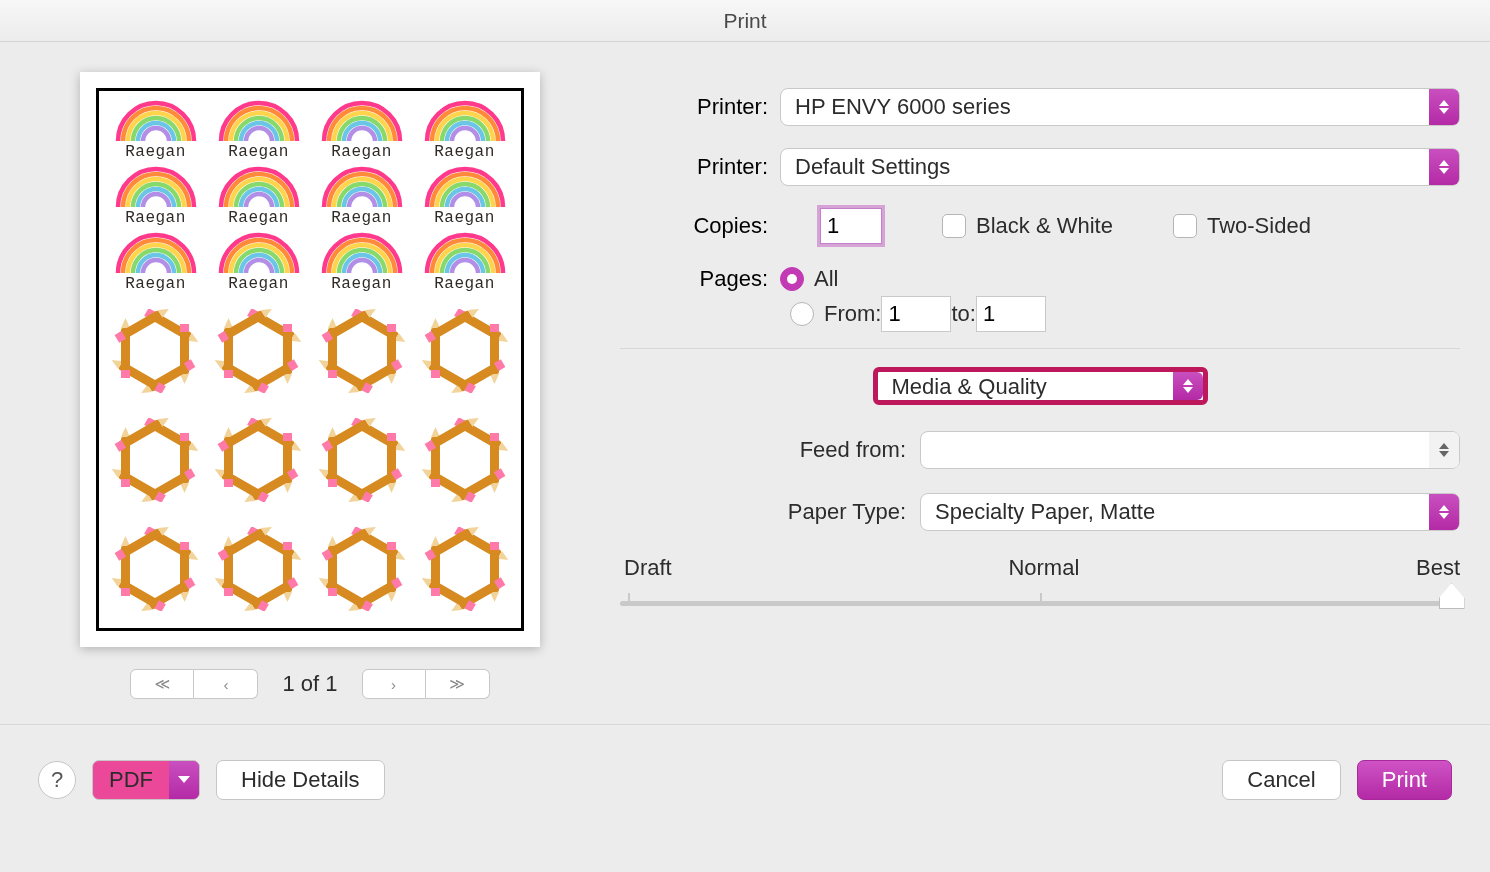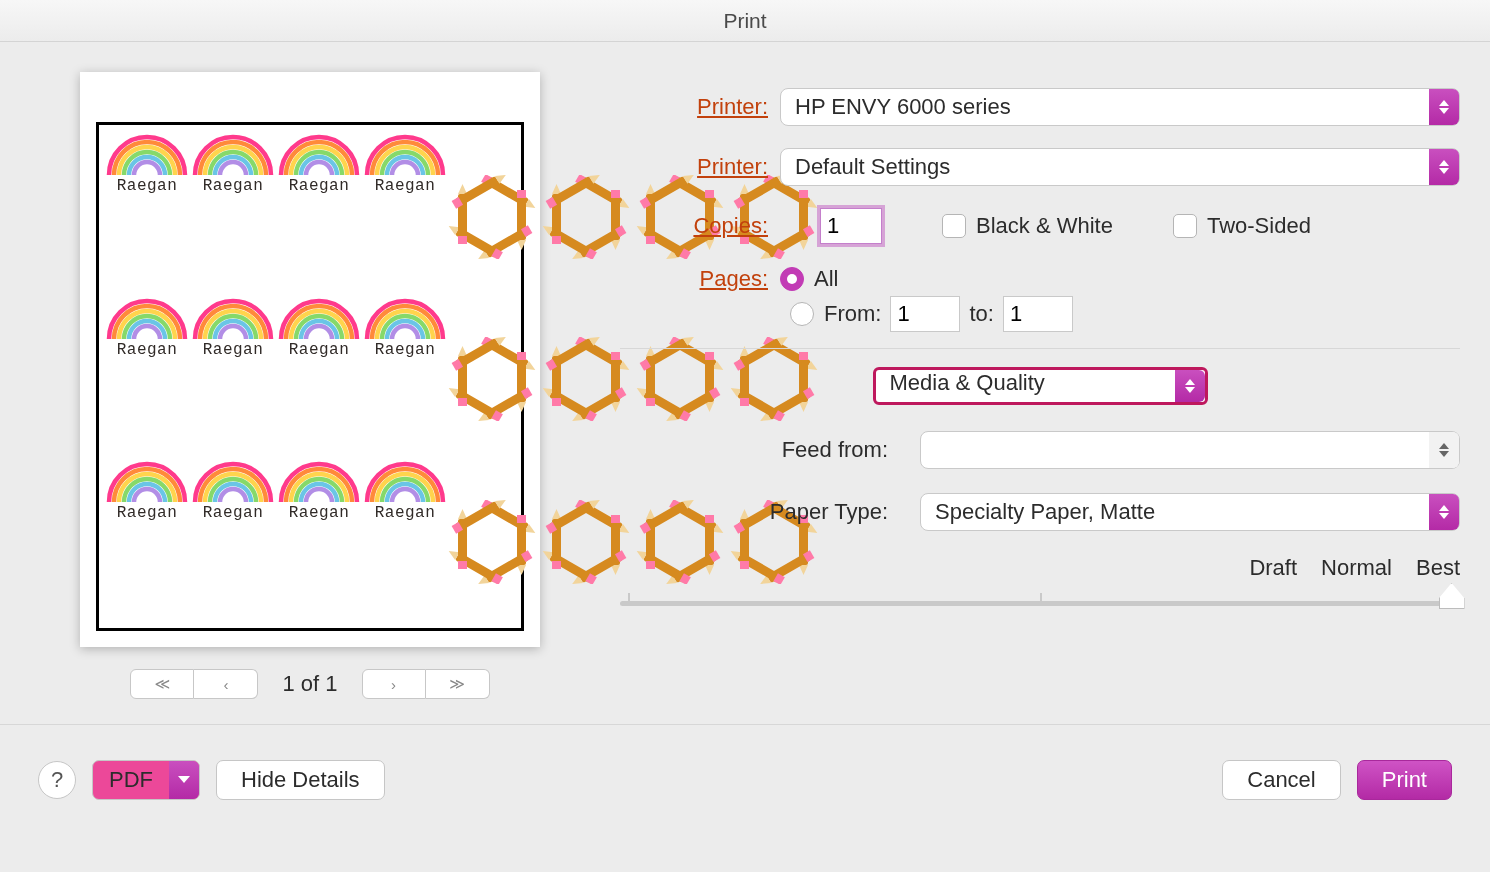--- a/index.html
+++ b/index.html
@@ -33,40 +33,40 @@
   }
   .preview-col { width:560px; flex:none; display:flex; flex-direction:column; align-items:center; }
   .preview-sheet {
     width:460px; height:575px;
     background:#fff;
     box-shadow:0 2px 10px rgba(0,0,0,.25);
     padding:16px;
     display:flex; flex-direction:column;
   }
   .preview-inner {
-    border:3px solid #000; flex:1; padding:8px 6px; display:flex; margin-top:34px;
+    border:3px solid #000; flex:1; padding:8px 6px; display:flex; flex-direction:column;
   }
   .rainbow-grid { display:grid; grid-template-columns:repeat(4,1fr); gap:4px 2px; }
   .rainbow-cell { display:flex; flex-direction:column; align-items:center; }
   .rname { font-family:"Courier New",monospace; font-size:16px; letter-spacing:.5px; color:#312b28;}
   .hex-grid { display:grid; grid-template-columns:repeat(4,1fr); gap:6px 4px; margin-top:6px; flex:1;}
   .hex-cell { display:flex; align-items:center; justify-content:center;}
   .pager-row { display:flex; align-items:center; justify-content:center; gap:24px; margin-top:22px; width:100%; }
   .seg-group { display:flex; }
   .seg-btn {
     width:64px; height:30px; background:#fff; border:1px solid #c7c7c7;
     display:flex; align-items:center; justify-content:center; color:#888; font-size:15px;
   }
   .seg-btn:first-child { border-radius:6px 0 0 6px; }
   .seg-btn:last-child { border-radius:0 6px 6px 0; border-left:none; }
   .pager-label { font-size:22px; }
 
   .options-col { flex:1; padding-top:16px; }
   .row { display:flex; align-items:center; margin-bottom:22px; }
-  .lbl { width:160px; text-align:right; padding-right:12px; font-size:22px; color:#c2410c;text-decoration:underline;}
+  .lbl { width:160px; text-align:right; padding-right:12px; font-size:22px; color:#000000;}
   .popup {
     position:relative; flex:1; height:38px; background:#fff; border:1px solid #c9c9c9;
     border-radius:8px; display:flex; align-items:center; padding:0 40px 0 14px; font-size:22px;
   }
   .popup-stepper {
     position:absolute; right:0; top:0; bottom:0; width:30px;
     background:linear-gradient(#c94fbf,#b42aa6);
     border-radius:0 6px 6px 0; display:flex; flex-direction:column; align-items:center; justify-content:center;
   }
   .popup-stepper::before, .popup-stepper::after { content:""; width:0;height:0;margin:1px 0;}
@@ -83,25 +83,25 @@
   .num-input.focused { outline:3px solid #d6a3d6; border-color:#c47fcb; }
   .checkbox-wrap { display:flex; align-items:center; gap:10px; margin-left:20px; }
   .chk { width:24px; height:24px; border:1px solid #b5b5b5; border-radius:5px; background:#fff;}
   .radio-wrap { display:flex; align-items:center; gap:10px;}
   .radio { width:24px; height:24px; border-radius:50%; border:1px solid #b5b5b5; background:#fff; display:flex; align-items:center; justify-content:center;}
   .radio.on { background:#c23bb5; border-color:#c23bb5;}
   .radio.on::after { content:""; width:10px; height:10px; background:#fff; border-radius:50%;}
 
   .divider { border-top:1px solid #d7d7d7; height:1px; margin:12px 0 18px 0; }
   .section-popup-row { display:flex; justify-content:center; margin-bottom:26px;}
-  .section-popup { width:335px; position:relative; height:38px; background:#fff; border:3px solid #be185d; border-radius:6px; display:flex; align-items:flex-start; padding:0 40px 0 14px; font-size:22px;}
+  .section-popup { width:335px; position:relative; height:38px; background:#fff; border:5px solid #be185d; border-radius:6px; display:flex; align-items:flex-end; padding:0 40px 0 14px; font-size:22px;}
 
   .mq-row { display:flex; align-items:center; margin-bottom:24px;}
-  .mq-lbl { width:300px; text-align:right; padding-right:32px; font-size:22px; }
-  .slider-labels { display:flex; justify-content:flex-end; font-size:22px; margin-bottom:6px; padding:0 0 0 4px;gap:24px;}
+  .mq-lbl { width:300px; text-align:right; padding-right:14px; font-size:22px; }
+  .slider-labels { display:flex; justify-content:space-between; font-size:22px; margin-bottom:6px; padding:0 0 0 4px;gap:24px;}
   .slider-track-wrap { position:relative; height:32px; display:flex; align-items:center;}
   .slider-track { height:5px; background:#c9c9c9; width:100%; border-radius:3px; position:relative;}
   .tick { position:absolute; top:-8px; width:2px; height:9px; background:#c9c9c9;}
   .slider-thumb {
     position:absolute; width:26px; height:26px; background:#fff; border:1px solid #bcbcbc;
     top:-4px; transform:translateX(-50%);
     clip-path: polygon(50% 0,100% 60%,100% 100%,0 100%,0 60%);
   }
 
   .footer {
@@ -121,21 +121,21 @@
   }
   .pdf-btn .txt { padding:0 16px; }
   .pdf-btn .arrow { width:30px; align-self:stretch; background:linear-gradient(#c94fbf,#b42aa6); display:flex; align-items:center; justify-content:center;}
   .pdf-btn .arrow::after { content:""; width:0;height:0; border-left:6px solid transparent; border-right:6px solid transparent; border-top:7px solid #fff;}
   .btn {
     height:40px; padding:0 24px; border-radius:7px; border:1px solid #c6c6c6; background:#fff;
     display:flex; align-items:center; font-size:22px;
   }
   .btn.primary { background:linear-gradient(#cf53c5,#b32aa5); border-color:#a9289c; color:#fff;}
   .spacer { flex:1;}
-  .sub-row { display:flex; align-items:center; gap:9px; margin-left:170px; margin-top:-6px; margin-bottom:16px;}
+  .sub-row { display:flex; align-items:center; gap:0; margin-left:170px; margin-top:-6px; margin-bottom:16px;}
 </style>
 </head>
 <body>
 
 <div class="title-bar">
   <span>Print</span>
 </div>
 
 <div class="content">
 

